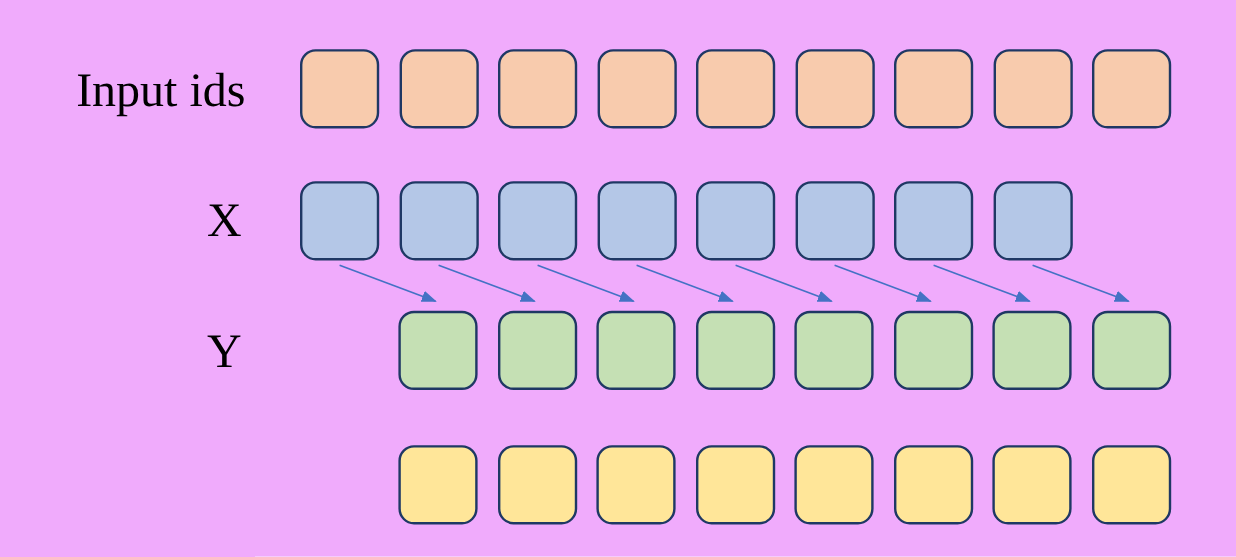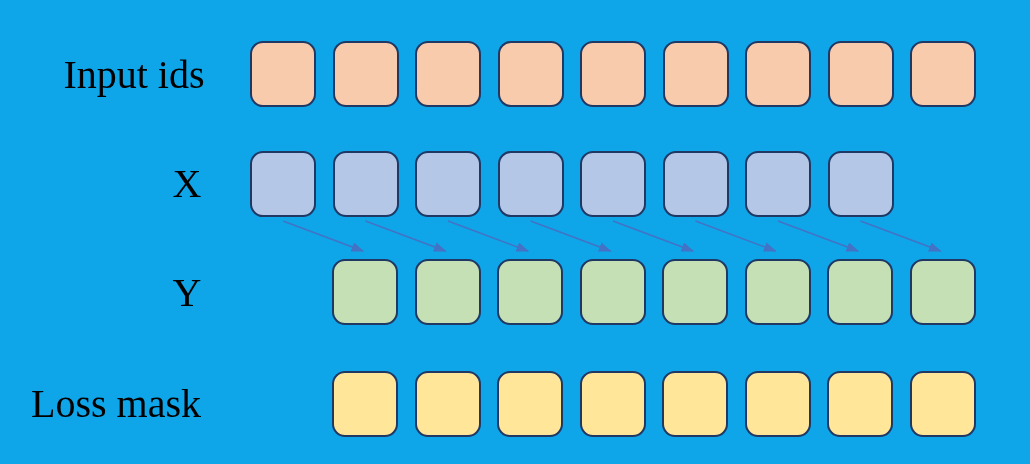--- a/index.html
+++ b/index.html
@@ -1,20 +1,20 @@
 <!DOCTYPE html>
 <html><head>
 <meta charset="utf-8">
 <style>
   html, body { margin: 0; padding: 0; background: #ffffff; }
   .canvas {
     position: relative;
     width: 1030px;
     height: 464px;
-    background: #0ea5e9;
+    background: #f0abfc;
     overflow: hidden;
     font-family: "Liberation Serif", serif;
   }
   .arrows-layer {
     position: absolute;
     left: 0; top: 0;
     width: 1030px; height: 464px;
     pointer-events: none;
   }
   .row-label {
@@ -57,21 +57,20 @@
         <line x1="613" y1="221" x2="693" y2="251" stroke="#4472C4" stroke-width="1.4" marker-end="url(#arrow-head)"></line>
         <line x1="695.5" y1="221" x2="775.5" y2="251" stroke="#4472C4" stroke-width="1.4" marker-end="url(#arrow-head)"></line>
         <line x1="778" y1="221" x2="858" y2="251" stroke="#4472C4" stroke-width="1.4" marker-end="url(#arrow-head)"></line>
         <line x1="860.5" y1="221" x2="940.5" y2="251" stroke="#4472C4" stroke-width="1.4" marker-end="url(#arrow-head)"></line>
       </g>
   </svg>
 
   <div class="row-label label-input-ids">Input ids</div>
   <div class="row-label label-x">X</div>
   <div class="row-label label-y">Y</div>
-  <div class="row-label label-loss-mask">Loss mask</div>
 
   <div id="blocks">
       <div class="block" style="left: 250px; top: 41px; background: rgb(248, 203, 173); border-color: rgb(31, 56, 100);"></div>
       <div class="block" style="left: 333px; top: 41px; background: rgb(248, 203, 173); border-color: rgb(31, 56, 100);"></div>
       <div class="block" style="left: 415px; top: 41px; background: rgb(248, 203, 173); border-color: rgb(31, 56, 100);"></div>
       <div class="block" style="left: 498px; top: 41px; background: rgb(248, 203, 173); border-color: rgb(31, 56, 100);"></div>
       <div class="block" style="left: 580px; top: 41px; background: rgb(248, 203, 173); border-color: rgb(31, 56, 100);"></div>
       <div class="block" style="left: 663px; top: 41px; background: rgb(248, 203, 173); border-color: rgb(31, 56, 100);"></div>
       <div class="block" style="left: 745px; top: 41px; background: rgb(248, 203, 173); border-color: rgb(31, 56, 100);"></div>
       <div class="block" style="left: 828px; top: 41px; background: rgb(248, 203, 173); border-color: rgb(31, 56, 100);"></div>

